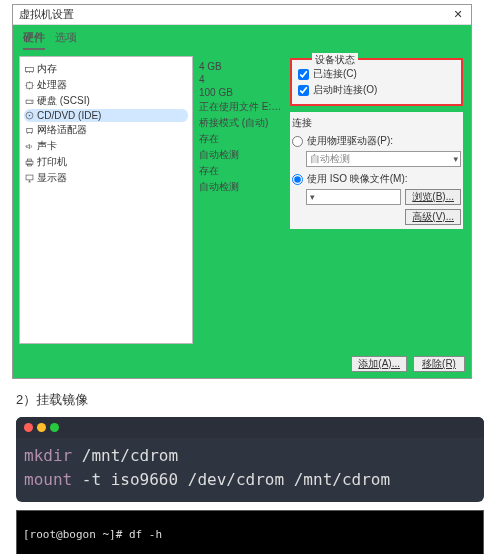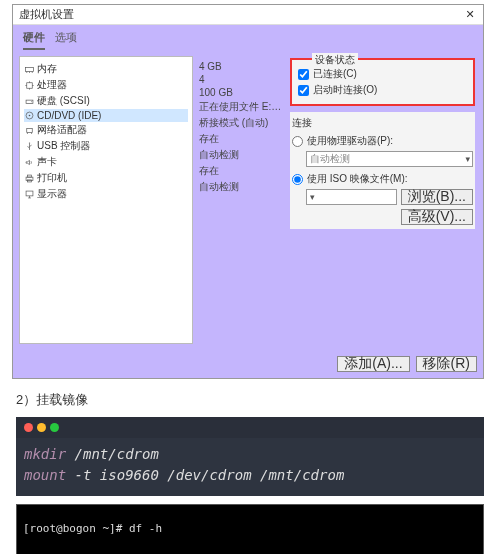--- a/index.html
+++ b/index.html
@@ -5,23 +5,23 @@
   * { box-sizing: border-box; }
   body {
     margin: 0;
     font-family: "Microsoft YaHei", "SimSun", sans-serif;
     font-size: 11px;
     color: #333;
     background: #fff;
     width: 500px;
   }
   .dialog {
-    margin: 4px 16px 8px 12px;
+    margin: 4px 28px 8px 12px;
     border: 1px solid #999;
-    background: #c4b5fd;
+    background: #22c55e;
     position: relative;
   }
   .titlebar {
     display: flex;
     justify-content: space-between;
     align-items: center;
     padding: 2px 6px;
     background: #fff;
     border-bottom: 1px solid #ddd;
   }
@@ -96,26 +96,27 @@
     padding-left: 3px;
     display: flex;
     align-items: center;
     justify-content: space-between;
     overflow: hidden;
     white-space: nowrap;
   }
   .btn {
     border: 1px solid #888;
     background: #eee;
-    font-size: 14px;
+    font-size: 10px;
     height: 16px;
     padding: 0 6px;
     display: inline-flex;
     align-items: center;
     justify-content: center;
+    text-decoration: underline;
   }
   .adv-row { display: flex; justify-content: flex-end; margin-top: 4px; }
   .bottom-btns {
     display: flex;
     justify-content: flex-end;
     gap: 6px;
     padding: 6px;
   }
   .dialog-footer {
     display: flex;
@@ -123,26 +124,25 @@
     gap: 6px;
     padding: 6px 10px;
     border-top: 1px solid #ccc;
     background: #f4f4f4;
   }
   .btn.wide { min-width: 52px; }
   .step2 { margin: 12px 16px 8px 16px; font-size: 13px; color: #333; }
   .term-block {
     margin: 6px 16px;
     background: #2e3440;
-    border-radius: 0;
+    border-radius: 6px;
     overflow: hidden;
     color: #ddd;
     font-family: Menlo, Consolas, monospace;
-    font-size: 14px;
-    font-style: italic;
+    font-size: 16px;
   }
   .term-chrome {
     display: flex;
     gap: 4px;
     padding: 6px 8px;
     background: #2a2f3a;
   }
   .dot { width: 9px; height: 9px; border-radius: 50%; }
   .dot.r { background: #ff5f56; }
   .dot.y { background: #ffbd2e; }
@@ -202,49 +202,38 @@
       </div>
       <div class="hw-row">
         <span class="hw-icon">
             <svg viewBox="0 0 16 16">
               <rect x="3" y="6" width="10" height="5" fill="none" stroke="#555"></rect>
               <circle cx="11" cy="8.5" r="0.7" fill="#555"></circle>
             </svg>
           </span>
         <span>硬盘 (SCSI)</span>
       </div>
-      <div class="hw-row" style="background:#d0e7ff;">
+      <div class="hw-row" style="background:#d0e7ff;border-radius:6px;">
         <span class="hw-icon">
             <svg viewBox="0 0 16 16">
               <circle cx="8" cy="8" r="5" fill="none" stroke="#555"></circle>
               <circle cx="8" cy="8" r="1.2" fill="#555"></circle>
             </svg>
           </span>
         <span>CD/DVD (IDE)</span>
       </div>
       <div class="hw-row">
         <span class="hw-icon">
             <svg viewBox="0 0 16 16">
               <rect x="4" y="5" width="8" height="6" fill="none" stroke="#555"></rect>
               <line x1="5" y1="11" x2="5" y2="13" stroke="#555"></line>
               <line x1="11" y1="11" x2="11" y2="13" stroke="#555"></line>
             </svg>
           </span>
         <span>网络适配器</span>
-      </div>
-      <div class="hw-row">
-        <span class="hw-icon">
-            <svg viewBox="0 0 16 16">
-              <circle cx="8" cy="3" r="1" fill="#555"></circle>
-              <line x1="8" y1="4" x2="8" y2="13" stroke="#555"></line>
-              <line x1="8" y1="8" x2="11" y2="6" stroke="#555"></line>
-              <line x1="8" y1="10" x2="5" y2="8" stroke="#555"></line>
-            </svg>
-          </span>
-        <span>USB 控制器</span>
       </div>
       <div class="hw-row">
         <span class="hw-icon">
             <svg viewBox="0 0 16 16">
               <path d="M3 7v2h2l3 2V5L5 7H3z" fill="none" stroke="#555"></path>
               <path d="M10 6c1 1 1 3 0 4" fill="none" stroke="#555"></path>
             </svg>
           </span>
         <span>声卡</span>
       </div>

